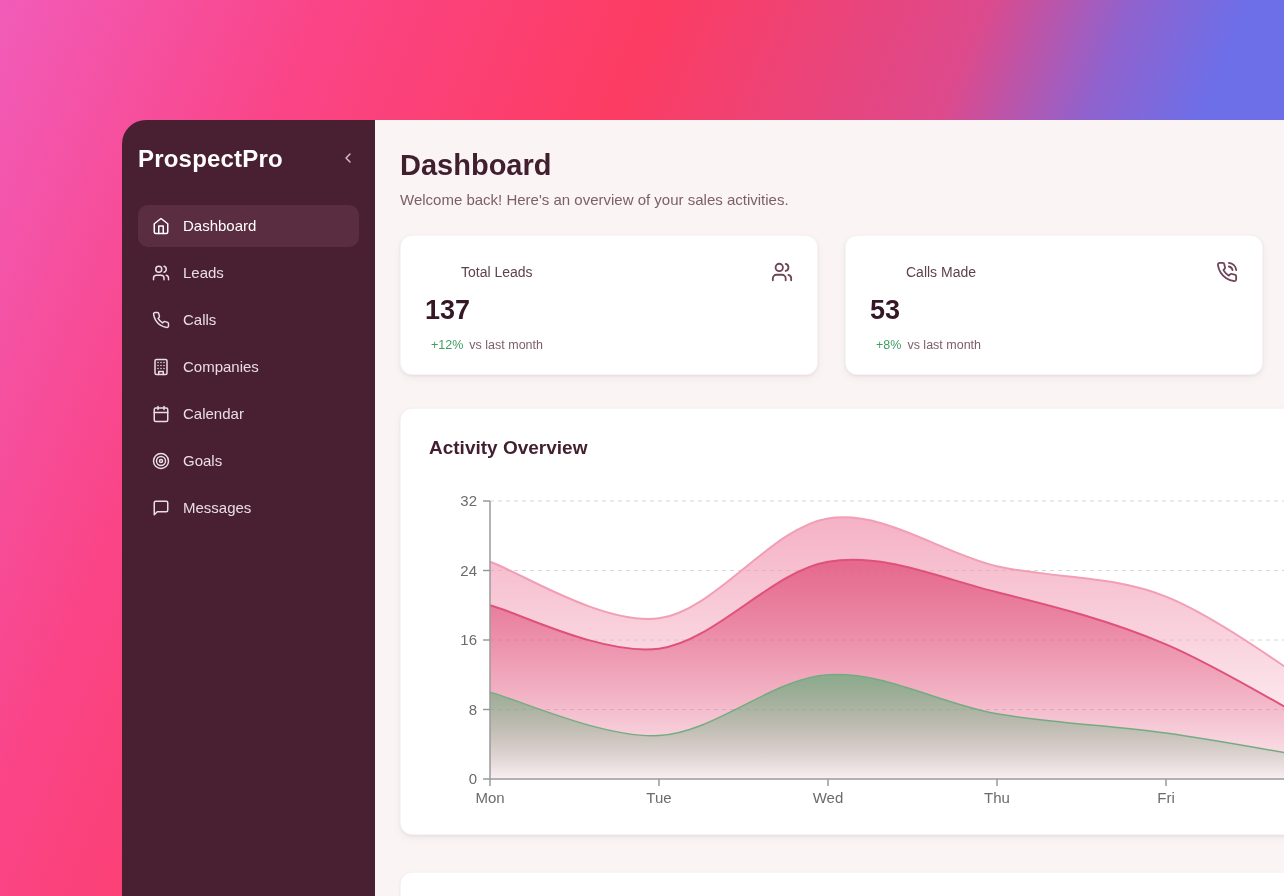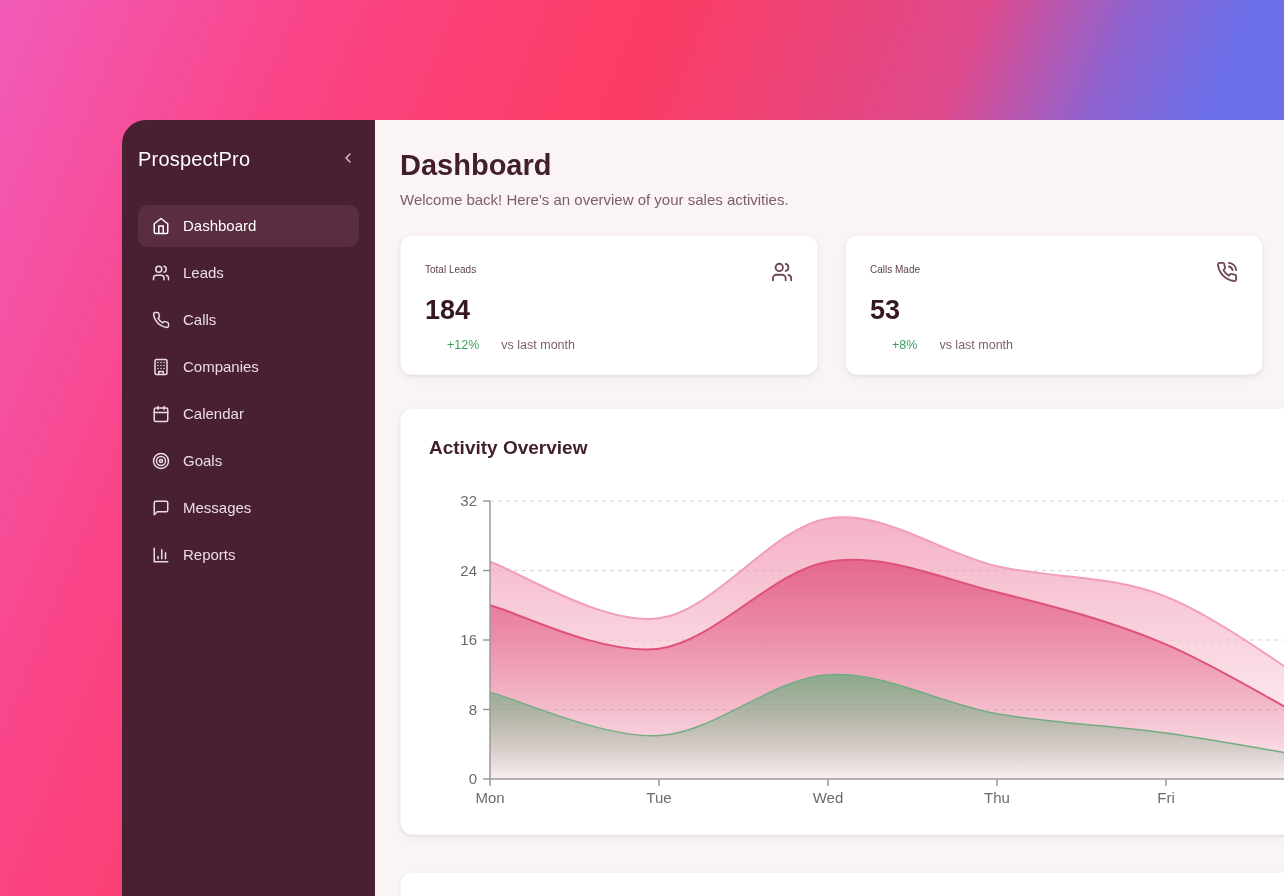--- a/index.html
+++ b/index.html
@@ -11,21 +11,21 @@
   }
   .app {
     position:absolute; left:122px; top:120px; width:1500px; height:776px;
     border-radius:24px 0 0 0; overflow:hidden; display:flex;
   }
   
   .sidebar {
     width:253px; flex-shrink:0; background:#482031; padding:26px 16px; color:#eadde3;
   }
   .brand-row { display:flex; align-items:center; justify-content:space-between; height:26px; }
-  .brand { color:#ffffff; font-size:20px; font-weight:400; letter-spacing:.2px; }
+  .brand { color:#ffffff; font-size:24px; font-weight:700; letter-spacing:.2px; }
   .collapse-btn { width:22px; height:22px; display:flex; align-items:center; justify-content:center;
     color:#dcc3ce; cursor:pointer; background:none; border:none; }
   .collapse-btn svg { width:16px; height:16px; }
   .nav { margin-top:33px; }
   .nav-item {
     display:flex; align-items:center; gap:13px; height:42px; padding:0 14px; margin-bottom:5px;
     border-radius:10px; cursor:pointer; color:#eadde3; font-size:15px;
   }
   .nav-item.active { background:#5b2d40; color:#ffffff; }
   .nav-icon { width:18px; height:18px; display:flex; }
@@ -36,25 +36,25 @@
   .page-title { font-size:29px; font-weight:800; color:#421f2f; line-height:34px; }
   .page-subtitle { margin-top:8px; font-size:15px; color:#7d5e6b; line-height:20px; }
   .stats-row { display:flex; gap:27px; margin-top:25px; }
   .stat-card {
     width:418px; height:140px; background:#ffffff; border-radius:12px; padding:25px 24px;
     border:1px solid rgba(70,30,50,.05);
     box-shadow:0 1px 3px rgba(70,30,50,.08), 0 4px 10px rgba(70,30,50,.04);
     position:relative;
   }
   .stat-top { display:flex; align-items:flex-start; justify-content:space-between; }
-  .stat-label { font-size:10px; color:#5e4250; padding-top:3px; }
+  .stat-label { font-size:14px; color:#5e4250; padding-top:3px;margin-left:36px; }
   .stat-icon { color:#6f4458; }
   .stat-icon svg { width:22px; height:22px; }
   .stat-value { margin-top:8px; font-size:27px; font-weight:800; color:#351726; }
-  .stat-trend { margin-top:12px; display:flex; align-items:center; gap:22px; font-size:12.5px; color:#7d5e6b; }
+  .stat-trend { margin-top:12px; display:flex; align-items:center; gap:6px; font-size:12.5px; color:#7d5e6b; }
   .trend-arrow { color:#3f9e5f; display:flex; }
   .trend-value { color:#3f9e5f; font-weight:500; }
   
   .chart-card {
     margin-top:33px; width:1192px; height:427px; background:#ffffff; border-radius:12px;
     border:1px solid rgba(70,30,50,.05);
     box-shadow:0 1px 3px rgba(70,30,50,.08), 0 4px 10px rgba(70,30,50,.04);
     padding:28px; position:relative;
   }
   .chart-title { font-size:19px; font-weight:700; color:#421f2f; }
@@ -156,50 +156,39 @@
 
     <div class="nav-item">
       <span class="nav-icon">
             <svg viewBox="0 0 24 24" fill="none" stroke="currentColor" stroke-width="2" stroke-linecap="round" stroke-linejoin="round">
               <path d="M21 15a2 2 0 0 1-2 2H7l-4 4V5a2 2 0 0 1 2-2h14a2 2 0 0 1 2 2z"></path>
             </svg>
           </span>
       <span class="nav-label">Messages</span>
     </div>
 
-    <div class="nav-item">
-      <span class="nav-icon">
-            <svg viewBox="0 0 24 24" fill="none" stroke="currentColor" stroke-width="2" stroke-linecap="round" stroke-linejoin="round">
-              <path d="M3 3v18h18"></path>
-              <path d="M18 17V9"></path>
-              <path d="M13 17V5"></path>
-              <path d="M8 17v-3"></path>
-            </svg>
-          </span>
-      <span class="nav-label">Reports</span>
-    </div>
   </nav>
   </aside>
 
   <main class="main">
     <h1 class="page-title">Dashboard</h1>
     <p class="page-subtitle">Welcome back! Here's an overview of your sales activities.</p>
 
     <div class="stats-row">
       <div class="stat-card">
         <div class="stat-top">
           <span class="stat-label">Total Leads</span>
           <span class="stat-icon"><svg viewBox="0 0 24 24" fill="none" stroke="currentColor" stroke-width="2" stroke-linecap="round" stroke-linejoin="round">
                 <path d="M16 21v-2a4 4 0 0 0-4-4H6a4 4 0 0 0-4 4v2"></path>
                 <circle cx="9" cy="7" r="4"></circle>
                 <path d="M22 21v-2a4 4 0 0 0-3-3.87"></path>
                 <path d="M16 3.13a4 4 0 0 1 0 7.75"></path>
               </svg></span>
         </div>
-        <div class="stat-value">184</div>
+        <div class="stat-value">137</div>
         <div class="stat-trend">
           <span class="trend-arrow"></span>
           <span class="trend-value">+12%</span>
           <span class="trend-note">vs last month</span>
         </div>
       </div>
 
       <div class="stat-card">
         <div class="stat-top">
           <span class="stat-label">Calls Made</span>

